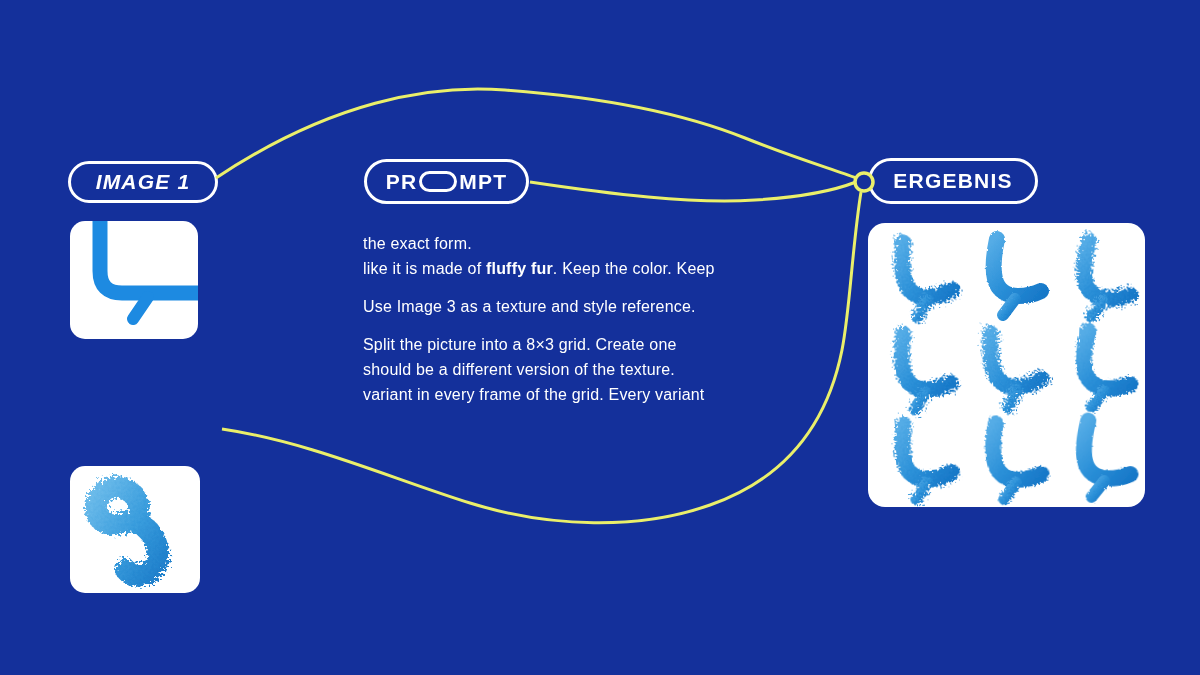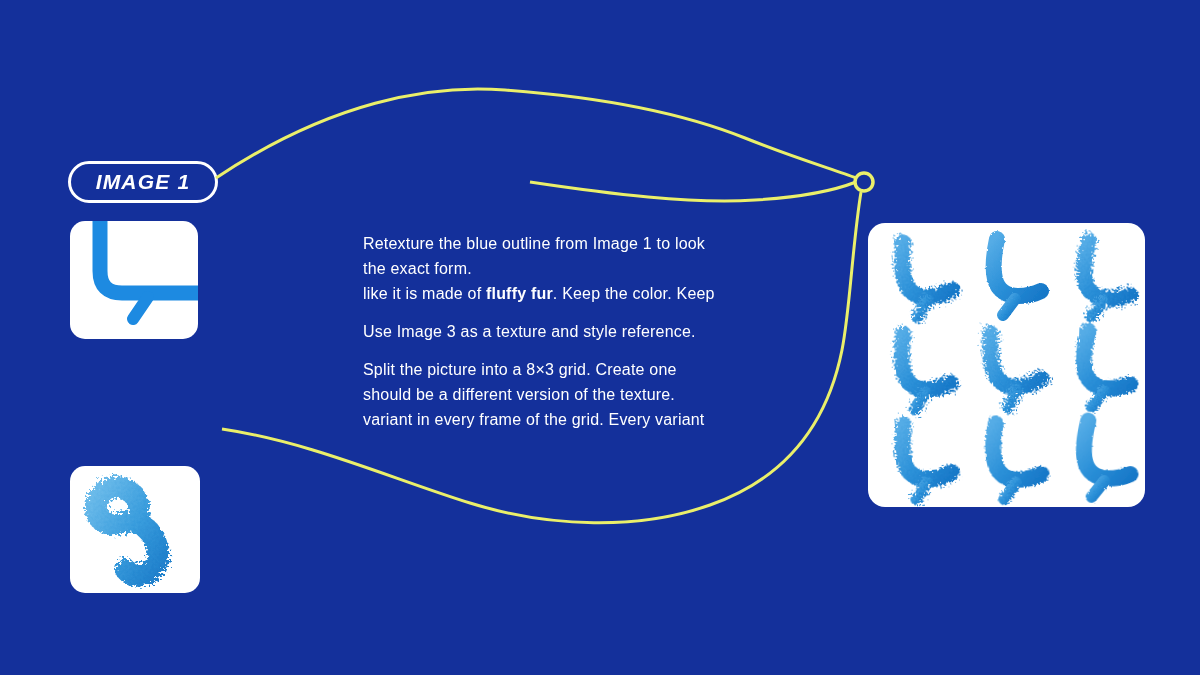--- a/index.html
+++ b/index.html
@@ -72,24 +72,28 @@
   <div class="pill" id="pill-image1">
     <span>IMAGE 1</span>
   </div>
   <div class="card" id="card-image1">
     <svg width="128" height="118" viewBox="0 0 128 118">
       <path class="flat-blue" stroke-width="15" d="M 30 -8 L 30 50 Q 30 72 52 72 L 140 72"></path>
       <path class="flat-blue" stroke-width="12" stroke-linecap="round" d="M 78 76 L 63 98"></path>
     </svg>
   </div>
 
+  <div class="pill" id="pill-prompt">
+    <span>PR</span>
+      <span class="o-oval"></span>
+      <span>MPT</span>
+  </div>
 
   <div class="prompt-text">
     <p>
-      <span class="ln">Retexture the blue outline from Image 1 to look</span>
       <span class="ln">the exact form.</span>
       <span class="ln"><span>like it is made of </span><b>fluffy fur</b><span>. Keep the color. Keep</span></span>
     </p>
     <p>
       <span class="ln">Use Image 3 as a texture and style reference.</span>
     </p>
     <p>
       <span class="ln">Split the picture into a 8×3 grid. Create one</span>
       <span class="ln">should be a different version of the texture.</span>
       <span class="ln">variant in every frame of the grid. Every variant</span>
@@ -106,20 +110,23 @@
         </linearGradient>
         <filter id="fur-s" x="-35%" y="-35%" width="170%" height="170%">
           <feTurbulence type="fractalNoise" baseFrequency="0.38" numOctaves="3" seed="14" result="n"></feTurbulence>
           <feDisplacementMap in="SourceGraphic" in2="n" scale="13"></feDisplacementMap>
         </filter>
       </defs>
       <path filter="url(#fur-s)" fill="none" stroke="url(#gblue2)" stroke-width="22" stroke-linecap="round" d="M 68 50 C 74 26 46 12 32 28 C 18 44 30 63 50 57 C 72 51 86 68 88 86 C 90 106 68 117 56 104"></path>
     </svg>
   </div>
 
+  <div class="pill" id="pill-ergebnis">
+    <span>ERGEBNIS</span>
+  </div>
   <div class="card" id="card-result">
     <svg width="277" height="284" viewBox="0 0 277 284">
       <defs>
         <linearGradient id="gblue" x1="0" y1="0" x2="1" y2="1">
           <stop offset="0" stop-color="#55ACE6"></stop>
           <stop offset="0.5" stop-color="#2B90D8"></stop>
           <stop offset="1" stop-color="#1778C8"></stop>
         </linearGradient>
         <g id="lsh">
           <path fill="none" stroke="url(#gblue)" stroke-width="16" stroke-linecap="round" d="M 33 8 C 30 22 28 36 31 48 C 34 60 43 65 54 65 C 63 65 71 63 77 60"></path>

